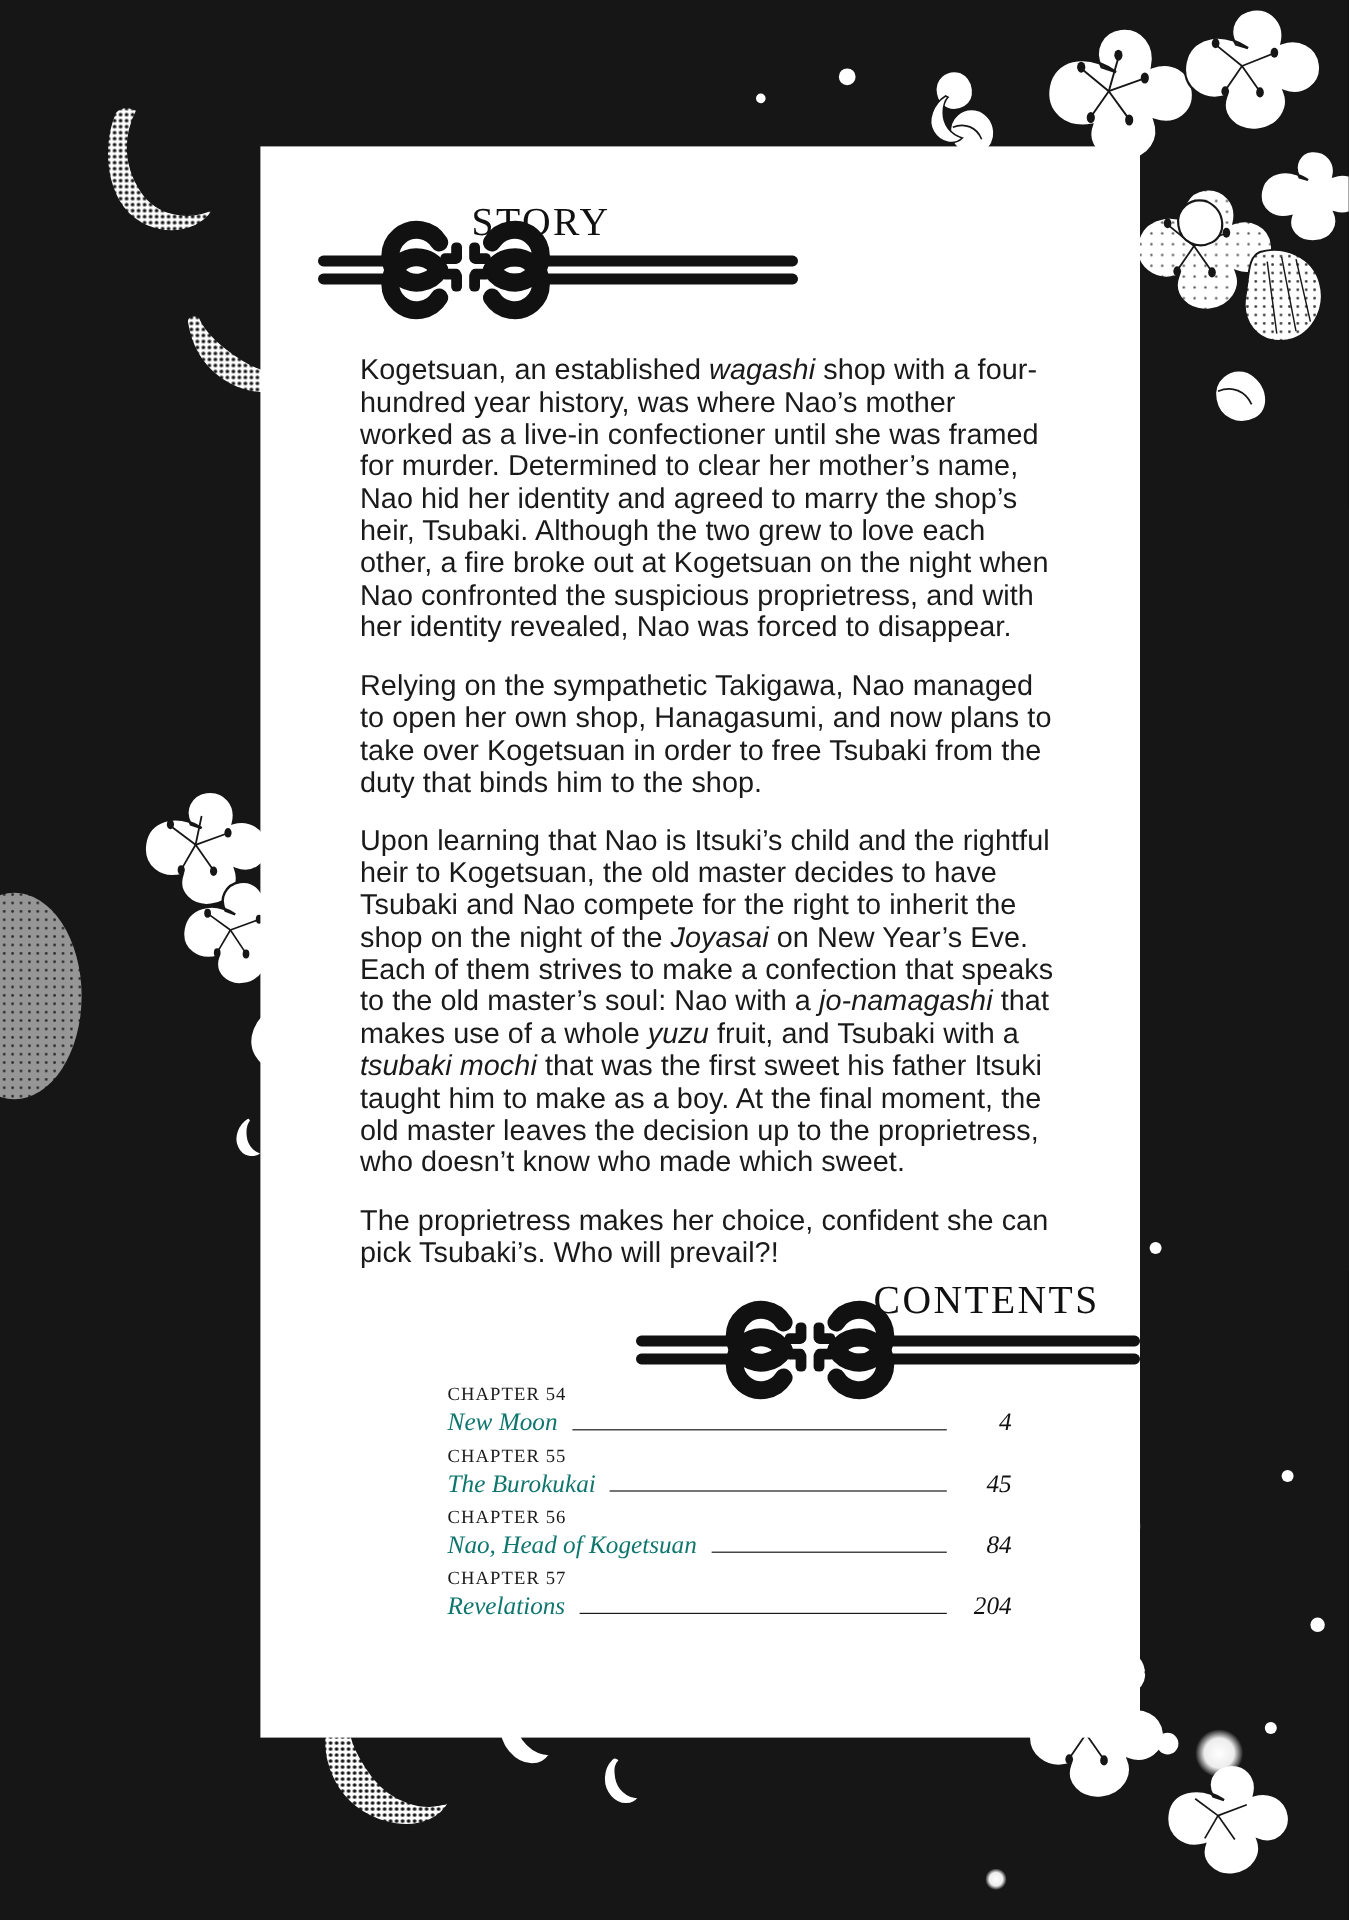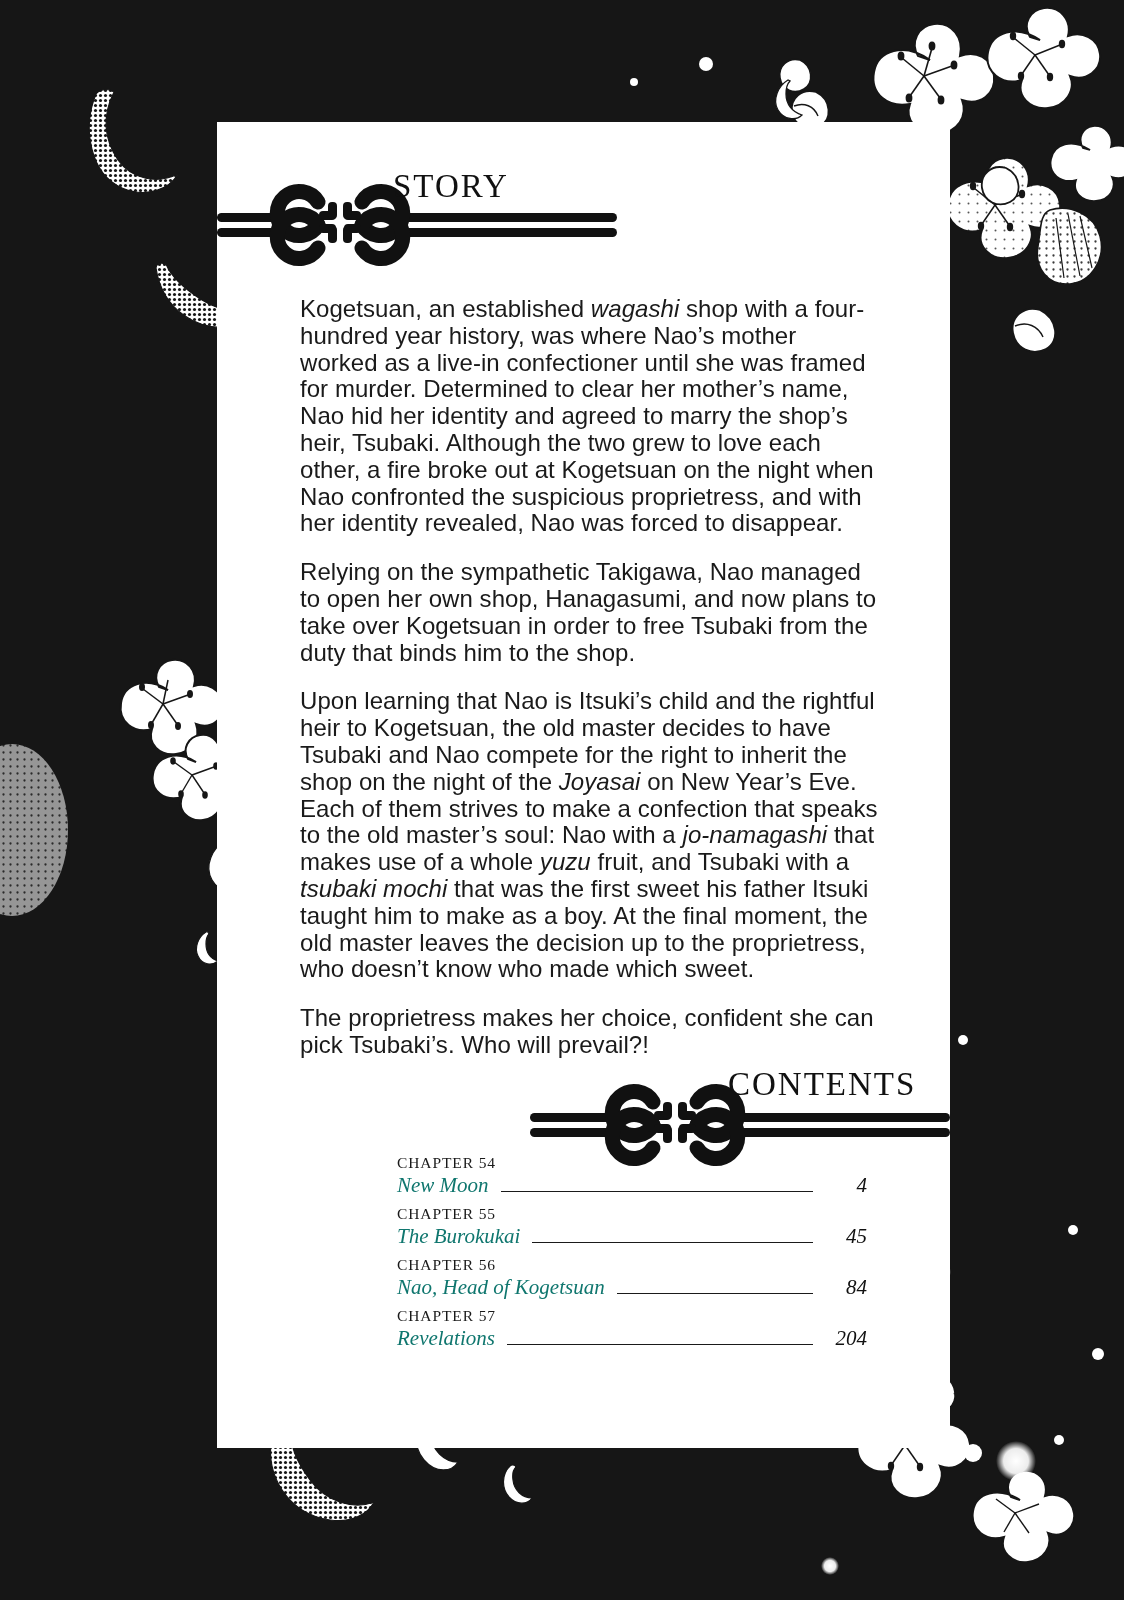--- a/index.html
+++ b/index.html
@@ -34,21 +34,21 @@
     background: #ffffff;
     z-index: 5;
   }
 
   
   .heading-block {
     position: absolute;
     display: flex;
     align-items: center;
   }
-  #story-heading { left: 0px; top: 30px; width: 400px; }
+  #story-heading { left: 0px; top: 30px; width: 400px; padding-left: 48px; }
   #contents-heading { right: 0px; top: 930px; width: 420px; align-items: center; }
   .heading-title {
     font-family: "Liberation Serif", serif;
     font-size: 33px;
     letter-spacing: 2px;
     color: #111111;
     white-space: nowrap;
   }
 
   
@@ -62,21 +62,21 @@
     line-height: 26.8px;
     letter-spacing: 0.05px;
   }
   #story-body p { margin: 0 0 22px 0; }
   #story-body p:last-child { margin-bottom: 0; }
   #story-body em { font-style: italic; }
 
   
   #contents-list {
     position: absolute;
-    left: 180px;
+    left: 156px;
     top: 1032px;
     width: 470px;
     color: #111111;
   }
   .toc-entry { margin-bottom: 7px; }
   .toc-chapter {
     font-family: "Liberation Serif", serif;
     font-size: 15.5px;
     letter-spacing: 0.9px;
     color: #1a1a1a;

